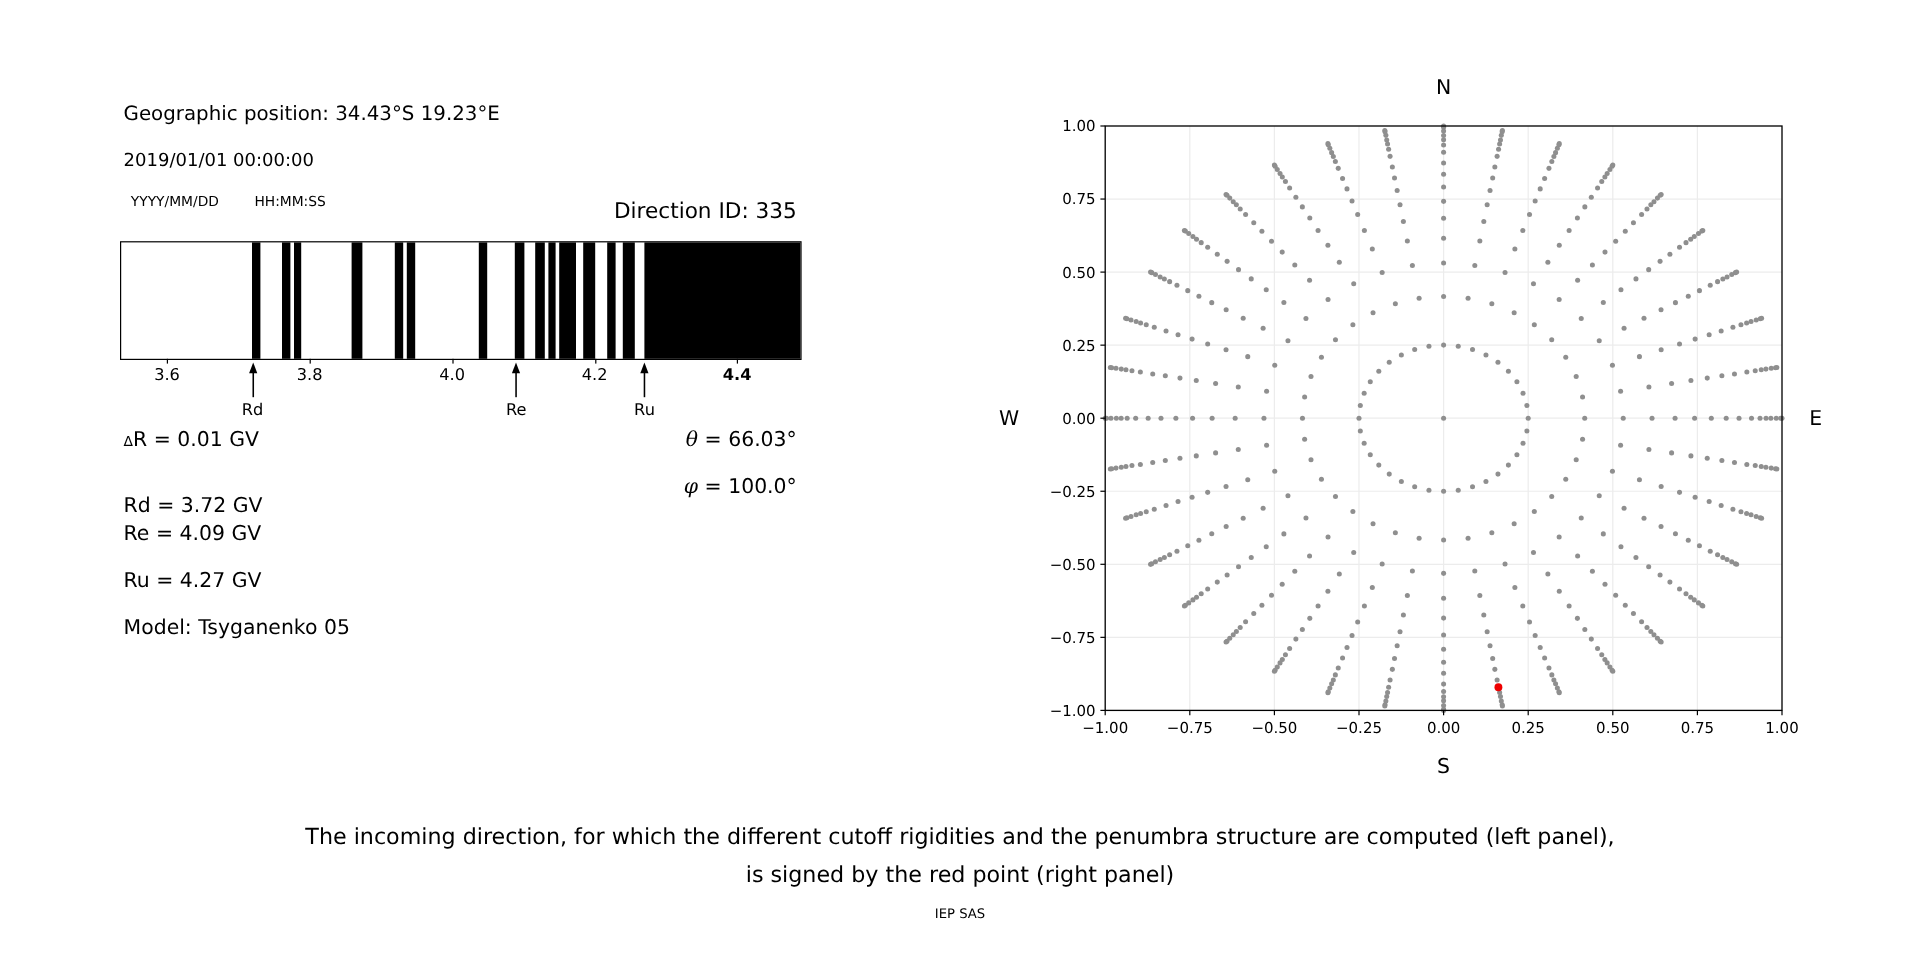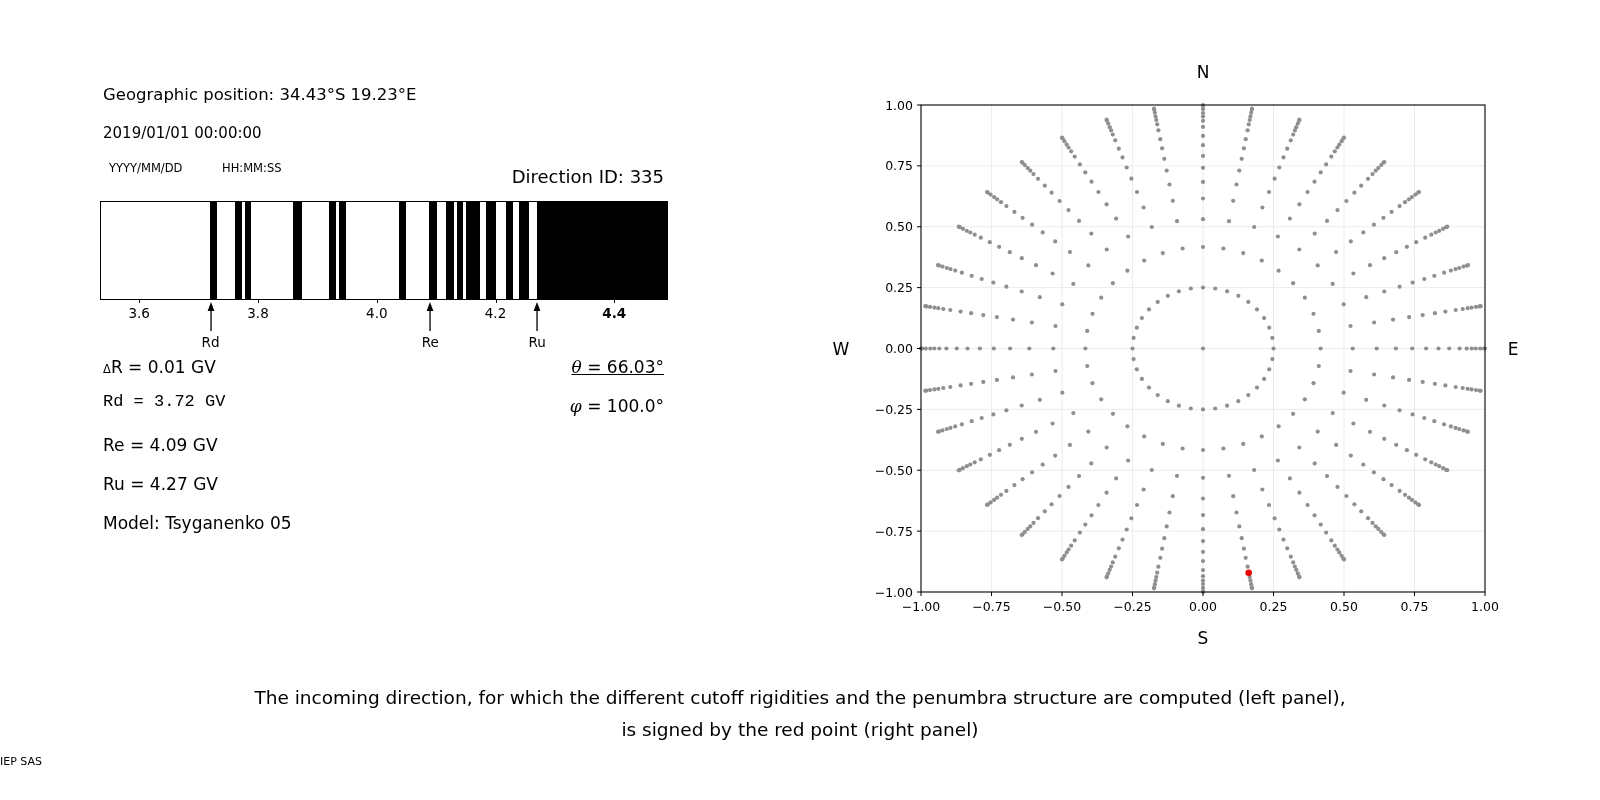--- a/index.html
+++ b/index.html
@@ -14,31 +14,31 @@
   .bc-bar{position:absolute;top:0;bottom:0;background:#000;}
   .bc-tick{position:absolute;width:1px;height:4px;background:#000;top:299px;}
   .bc-ticklabel{position:absolute;top:305px;width:44px;margin-left:-22px;text-align:center;font-size:13.5px;}
   .marker-svg{position:absolute;top:302px;overflow:visible;}
   .marker-label{position:absolute;top:334px;width:40px;margin-left:-20px;text-align:center;font-size:13.5px;}
   .greek{font-family:"DejaVu Serif","Liberation Serif",serif;font-style:italic;}
   .delta{font-size:0.68em;}
   #dirmap{position:absolute;left:820px;top:55px;overflow:visible;}
   #dirmap text{font-family:"DejaVu Sans","Liberation Sans",sans-serif;fill:#000;}
   .caption{position:absolute;left:0;width:1600px;text-align:center;font-size:18.5px;}
-  .credit{position:absolute;left:0;width:1600px;font-size:11px;}
+  .credit{position:absolute;left:0;width:1600px;text-align:center;font-size:11px;}
 </style>
 </head>
 <body>
 
 <div id="canvas">
 
   <div class="t" style="left:103px;top:85px;font-size:16.5px;">Geographic position: 34.43°S 19.23°E</div>
   <div class="t" style="left:103px;top:124px;font-size:15px;">2019/01/01 00:00:00</div>
   <div class="t small" style="left:96px;top:161px;margin-left:13px;">YYYY/MM/DD</div>
-  <div class="t small" style="left:222px;top:161px;">HH:MM:SS</div>
+  <div class="t small" style="left:212px;top:161px;">HH:MM:SS</div>
   <div class="t" style="right:936px;top:166px;font-size:18px;">Direction ID: 335</div>
 
   <div id="barcode-box">
       <div class="bc-bar" style="left:108.7px;width:7.7px;"></div>
       <div class="bc-bar" style="left:134.2px;width:7.1px;"></div>
       <div class="bc-bar" style="left:144.3px;width:5.9px;"></div>
       <div class="bc-bar" style="left:192.4px;width:8.3px;"></div>
       <div class="bc-bar" style="left:228.1px;width:7.1px;"></div>
       <div class="bc-bar" style="left:237.6px;width:7.7px;"></div>
       <div class="bc-bar" style="left:298.1px;width:7.1px;"></div>
@@ -59,25 +59,25 @@
       <div class="bc-tick" style="left:376.8px;"></div>
       <div class="bc-ticklabel" style="left:376.8px;">4.0</div>
       <div class="bc-tick" style="left:495.5px;"></div>
       <div class="bc-ticklabel" style="left:495.5px;">4.2</div>
       <div class="bc-tick" style="left:614.3px;"></div>
       <div class="bc-ticklabel" style="left:614.3px;font-weight:bold;">4.4</div>
     </div>
 
   <div id="info-cols">
       <div class="t info" style="left:103px;top:357px;"><span class="delta">Δ</span>R = 0.01 GV</div>
-      <div class="t info" style="left:103px;top:392px;font-family:Liberation Mono, monospace;">Rd = 3.72 GV</div>
+      <div class="t info" style="left:103px;top:412px;">Rd = 3.72 GV</div>
       <div class="t info" style="left:103px;top:435px;">Re = 4.09 GV</div>
       <div class="t info" style="left:103px;top:474px;">Ru = 4.27 GV</div>
       <div class="t info" style="left:103px;top:513px;">Model: Tsyganenko 05</div>
-      <div class="t info right-al" style="right:936px;top:357px;text-decoration:underline;"><span class="greek">θ</span> = 66.03°</div>
+      <div class="t info right-al" style="right:936px;top:357px;"><span class="greek">θ</span> = 66.03°</div>
       <div class="t info right-al" style="right:936px;top:396px;"><span class="greek">φ</span> = 100.0°</div>
     </div>
 
   <svg id="dirmap" width="740" height="610" viewBox="0 0 740 610">
       <g>
         <line x1="171.5" x2="171.5" y1="50" y2="537" stroke="#ececec" stroke-width="1"></line>
         <line x1="242" x2="242" y1="50" y2="537" stroke="#ececec" stroke-width="1"></line>
         <line x1="312.5" x2="312.5" y1="50" y2="537" stroke="#ececec" stroke-width="1"></line>
         <line x1="383" x2="383" y1="50" y2="537" stroke="#ececec" stroke-width="1"></line>
         <line x1="453.5" x2="453.5" y1="50" y2="537" stroke="#ececec" stroke-width="1"></line>

